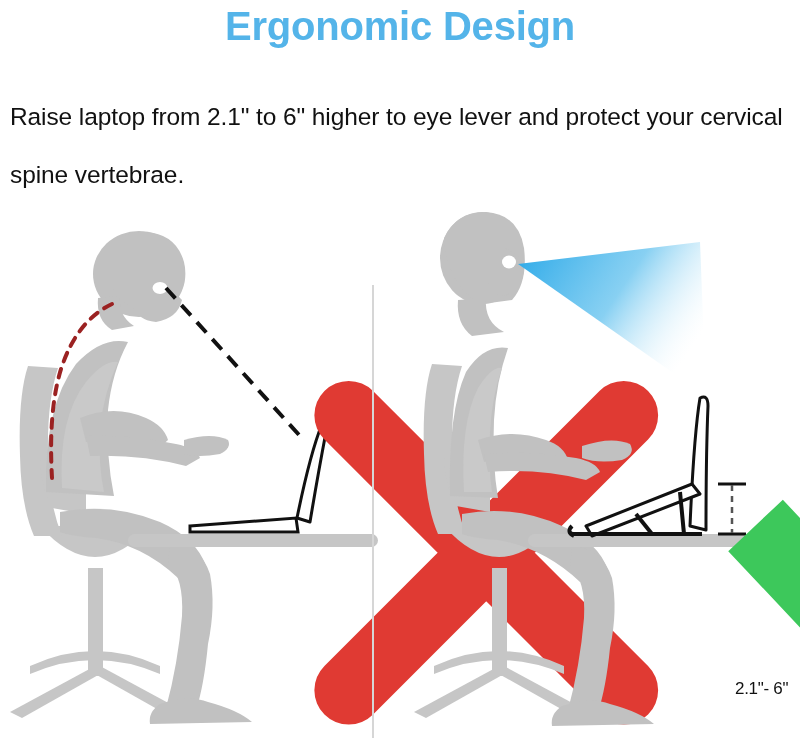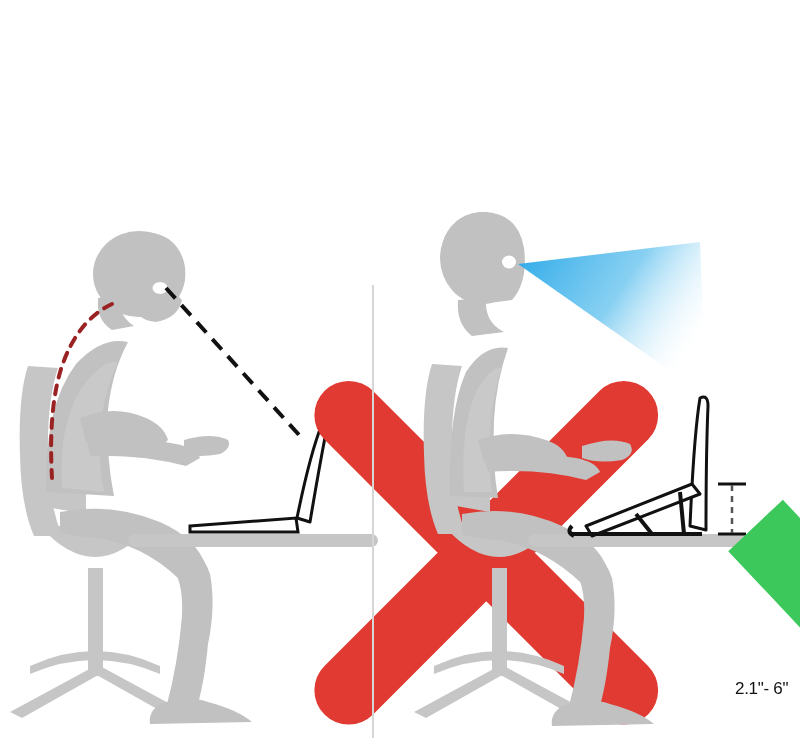--- a/index.html
+++ b/index.html
@@ -107,20 +107,24 @@
     color: #111111;
     white-space: nowrap;
     letter-spacing: -0.3px;
   }
 </style>
 </head>
 <body>
 
 <div class="page">
 
+  <div class="header">
+    <div class="title">Ergonomic Design</div>
+    <div class="body-copy">Raise laptop from 2.1" to 6" higher to eye lever and protect your cervical spine vertebrae.</div>
+  </div>
 
   <div class="illustration">
 
     <div class="panel panel-left">
       <svg viewBox="0 0 400 542" xmlns="http://www.w3.org/2000/svg">
         <g>
 
           <path d="M10 516 L95 470 L100 478 L22 522 Z" fill="#C6C6C6"></path>
           <path d="M185 516 L100 470 L95 478 L173 522 Z" fill="#C6C6C6"></path>
           <path d="M30 470 Q95 440 160 470 L160 478 Q95 450 30 478 Z" fill="#C6C6C6"></path>

